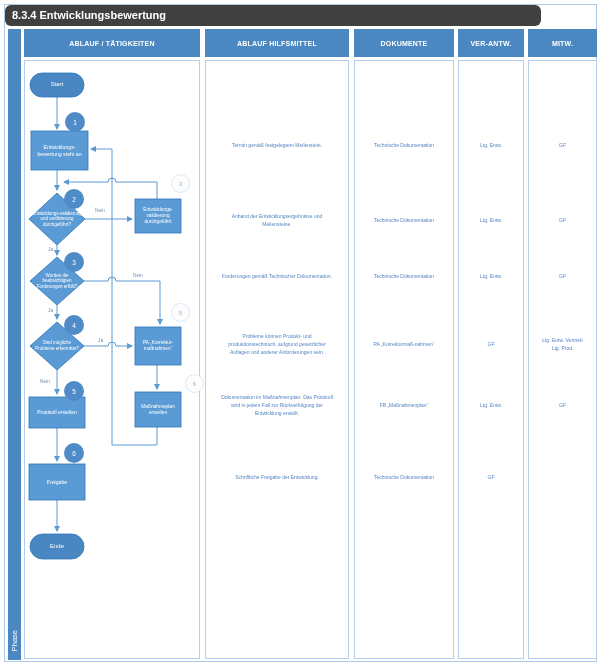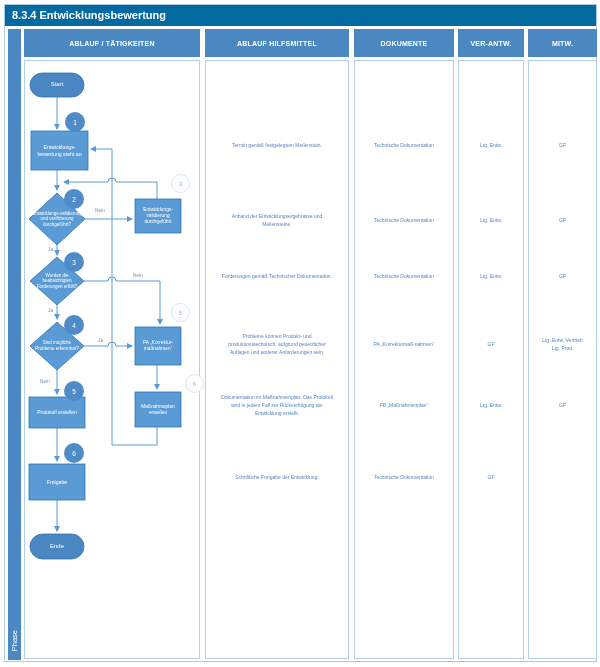--- a/index.html
+++ b/index.html
@@ -1,20 +1,20 @@
 <!DOCTYPE html>
 <html><head>
 <meta charset="utf-8">
 <style>
   * { margin:0; padding:0; box-sizing:border-box; }
   body { background:#fff; font-family:"Liberation Sans", sans-serif; }
   .page { position:relative; width:600px; height:667px; background:#ffffff; overflow:hidden; }
   .frame { position:absolute; left:4px; top:4px; width:593px; height:658px; border:1px solid #aec9e8; }
-  .title-bar { position:absolute; left:5px; top:5px; width:591px; height:21px; background:#0369a1;
-               color:#ffffff; font-size:11px; font-weight:bold; line-height:21px; padding-left:7px; }
+  .title-bar { position:absolute; left:5px; top:5px; width:536px; height:21px; background:#404040;
+               color:#ffffff; font-size:11px; font-weight:bold; line-height:21px; padding-left:7px;border-radius:6px; }
   .phase-strip { position:absolute; left:8px; top:29px; width:13px; height:631px; background:#4b88c2;
                  display:flex; flex-direction:column; align-items:center; justify-content:flex-end; }
   .phase-strip span { writing-mode:vertical-rl; transform:rotate(180deg); color:#ffffff; font-size:7.5px; margin-bottom:9px; }
   .hdr { position:absolute; top:29px; height:28px; background:#4b88c2; color:#ffffff;
          font-size:7px; font-weight:bold; letter-spacing:.2px; display:flex; align-items:center; justify-content:center; text-align:center; }
   .col { position:absolute; top:60px; height:599px; background:#ffffff; border:1px solid #b5cfeb; }
   .c1 { left:24px;  width:176px; }
   .c2 { left:205px; width:144px; }
   .c3 { left:354px; width:100px; }
   .c4 { left:458px; width:66px;  }

